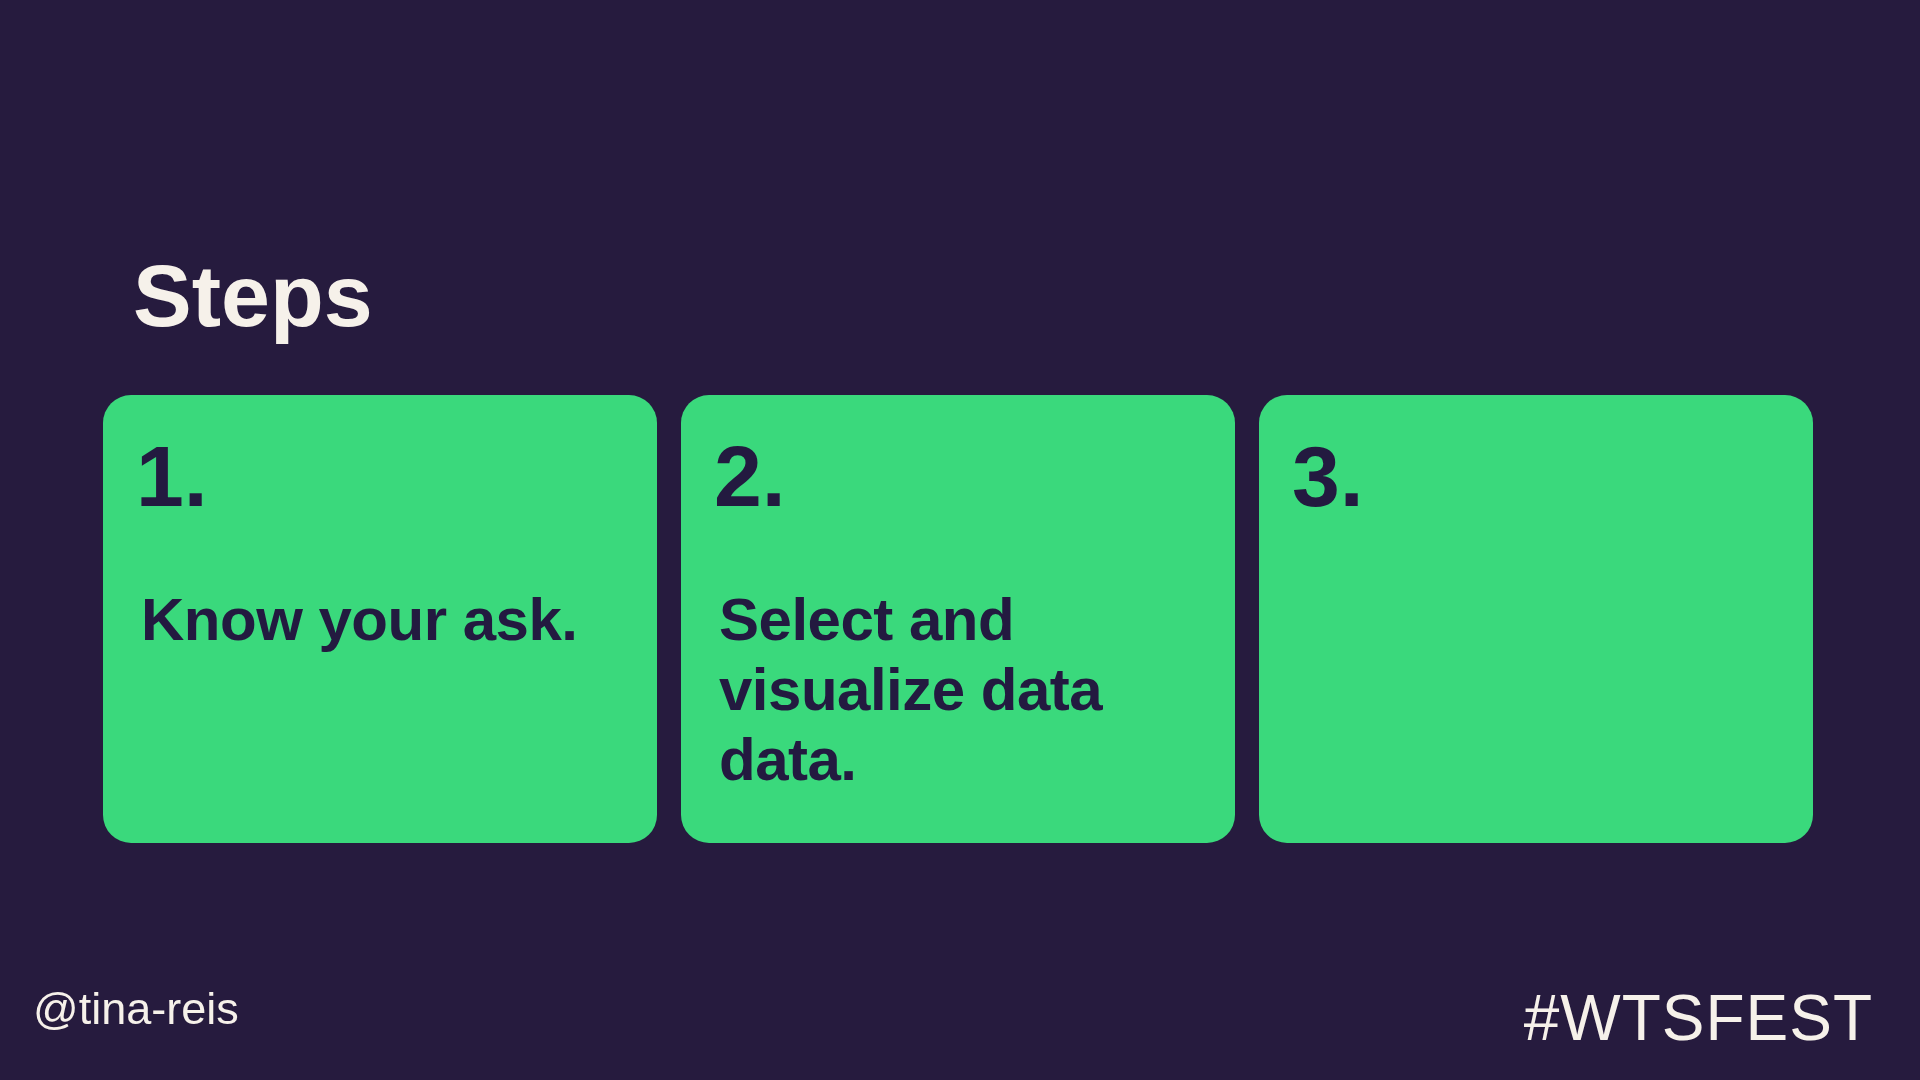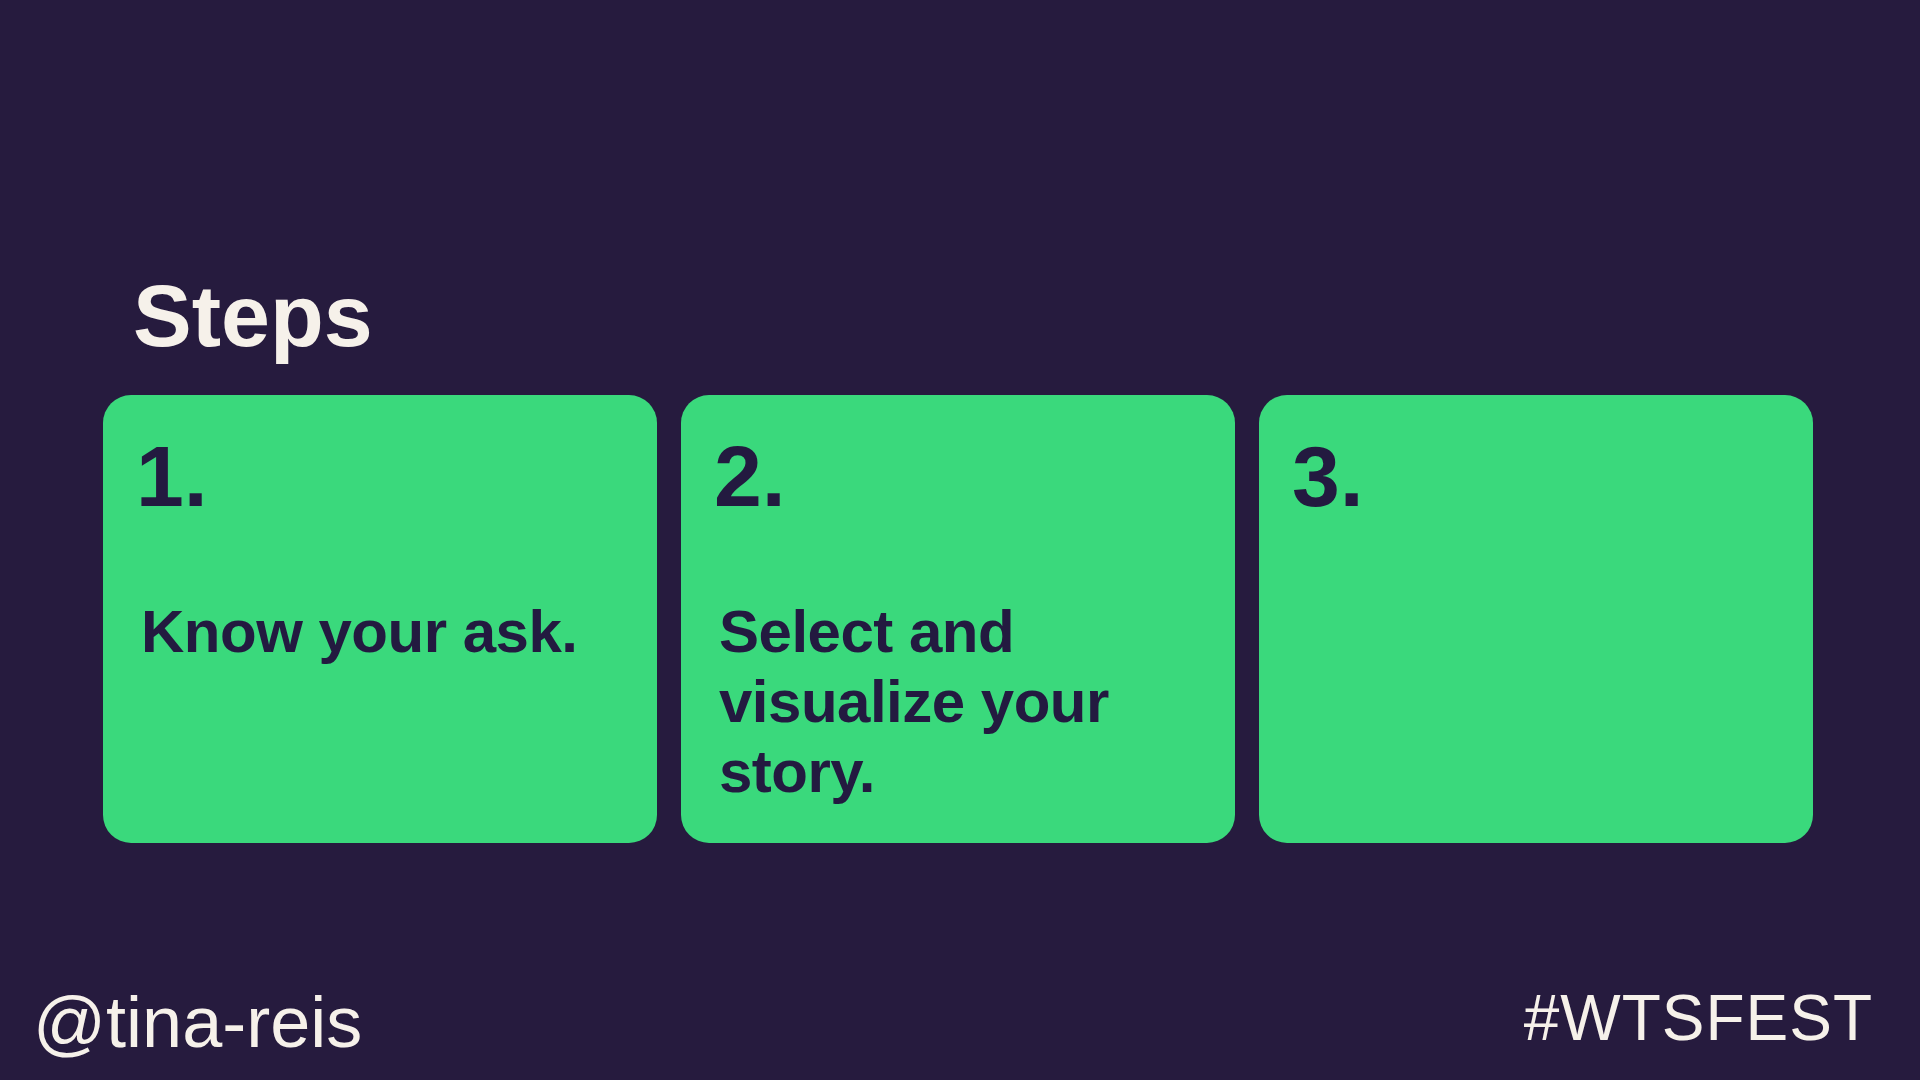--- a/index.html
+++ b/index.html
@@ -17,21 +17,21 @@
   }
   .slide {
     position: relative;
     width: 1920px;
     height: 1080px;
     background: var(--background);
   }
   .slide-title {
     position: absolute;
     left: 133px;
-    top: 268px;
+    top: 248px;
     font-size: 88px;
     font-weight: 700;
     line-height: 1.1;
     color: var(--light-text);
     letter-spacing: 0px;
   }
   .cards-row {
     position: absolute;
     left: 103px;
     top: 395px;
@@ -58,27 +58,26 @@
   .card-text {
     position: absolute;
     left: 38px;
     top: 190px;
     right: 18px;
     font-size: 60px;
     font-weight: 700;
     line-height: 70px;
     color: var(--card-text);
     letter-spacing: -0.5px;
-    margin-top: 12px;
   }
   .footer-left {
     position: absolute;
     left: 33px;
     top: 986px;
-    font-size: 72px;
+    font-size: 45px;
     font-weight: 300;
     line-height: 1;
     color: var(--light-text);
   }
   .footer-right {
     position: absolute;
     right: 47px;
     top: 986px;
     font-size: 64px;
     font-weight: 300;
@@ -96,21 +95,21 @@
 
   <div class="cards-row">
 
     <div class="step-card">
       <div class="card-number">1.</div>
       <div class="card-text">Know your ask.</div>
     </div>
 
     <div class="step-card">
       <div class="card-number">2.</div>
-      <div class="card-text">Select and visualize your story.</div>
+      <div class="card-text">Select and visualize data data.</div>
     </div>
 
     <div class="step-card">
       <div class="card-number">3.</div>
     </div>
 
   </div>
 
   <div class="footer-left">@tina-reis</div>
 

